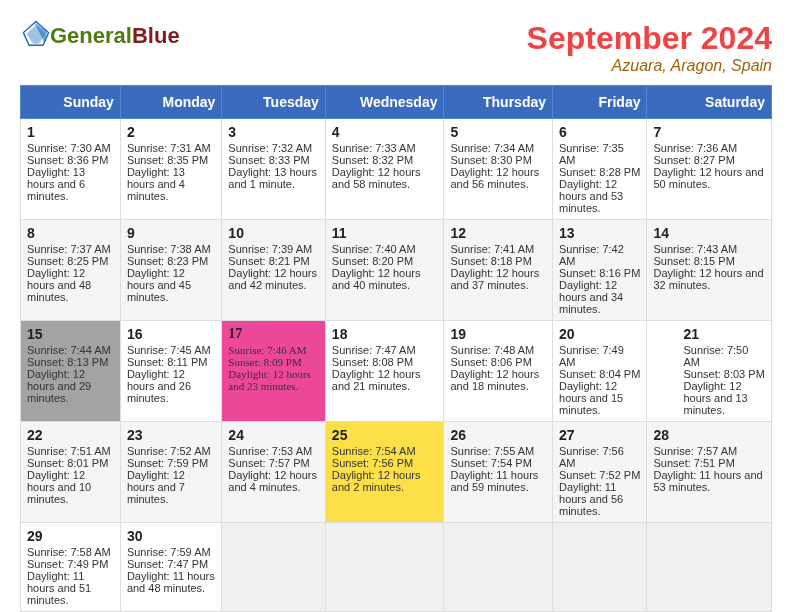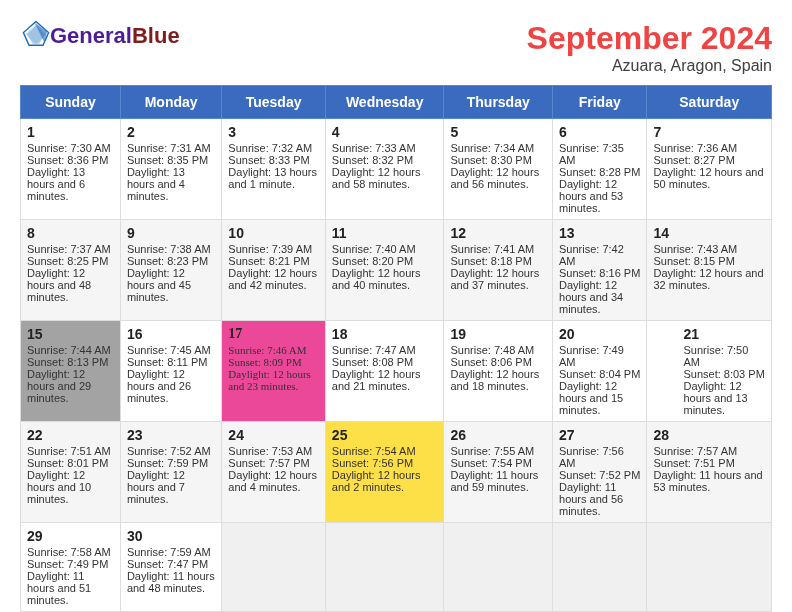--- a/index.html
+++ b/index.html
@@ -20,52 +20,53 @@
       display: flex;
       align-items: center;
     }
     .logo-text {
       font-size: 22px;
       font-weight: bold;
       color: #333;
       line-height: 1;
     }
     .logo-text span {
-      color: #4c1d95;
+      color: #4d7c0f;
     }
     .logo-icon {
       width: 28px;
       height: 28px;
       margin-left: 2px;
     }
     .title-block {
       text-align: right;
     }
     .month-title {
       font-size: 32px;
       font-weight: bold;
       color: #ef4444;
     }
     .location {
       font-size: 16px;
-      color: #404040;
+      color: #a16207;
+      font-style: italic;
     }
     table {
       width: 100%;
       border-collapse: collapse;
     }
     thead tr {
       background-color: #3a6bbf;
       color: #fff;
     }
     thead th {
       padding: 8px 6px;
       font-size: 14px;
       font-weight: bold;
-      text-align: center;
+      text-align: right;
       border: 1px solid #5588cc;
     }
     tbody tr {
       vertical-align: top;
     }
     tbody td {
       border: 1px solid #ddd;
       padding: 5px 6px;
       font-size: 11px;
       color: #333;

